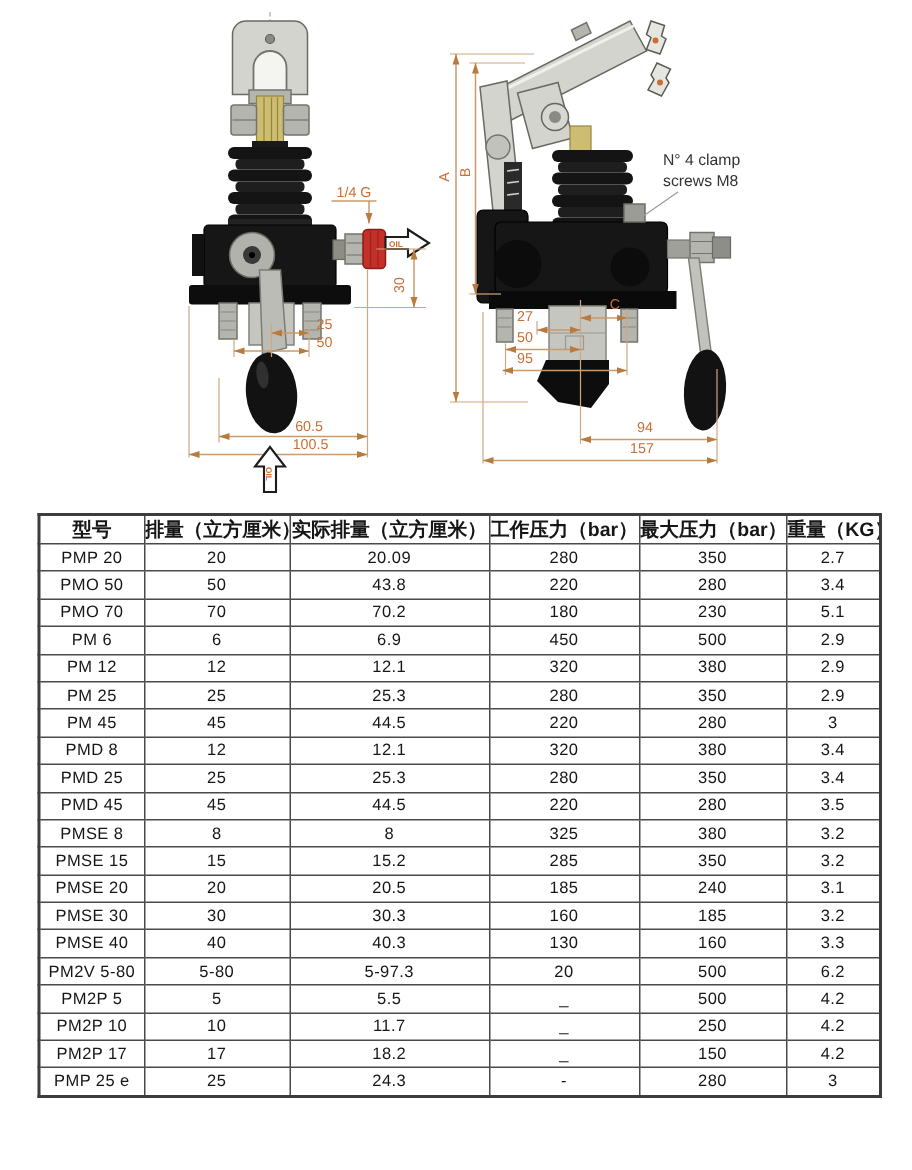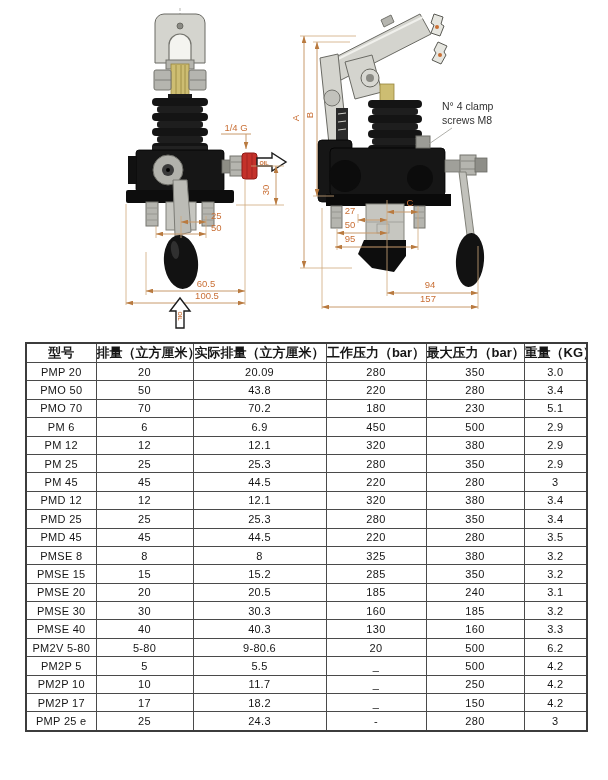--- a/index.html
+++ b/index.html
@@ -277,21 +277,21 @@
       <th>重量（KG）</th>
     </tr>
   </thead>
   <tbody>
         <tr>
           <td>PMP 20</td>
           <td>20</td>
           <td>20.09</td>
           <td>280</td>
           <td>350</td>
-          <td>3.0</td>
+          <td>2.7</td>
         </tr>
         <tr>
           <td>PMO 50</td>
           <td>50</td>
           <td>43.8</td>
           <td>220</td>
           <td>280</td>
           <td>3.4</td>
         </tr>
         <tr>
@@ -328,21 +328,21 @@
         </tr>
         <tr>
           <td>PM 45</td>
           <td>45</td>
           <td>44.5</td>
           <td>220</td>
           <td>280</td>
           <td>3</td>
         </tr>
         <tr>
-          <td>PMD 12</td>
+          <td>PMD 8</td>
           <td>12</td>
           <td>12.1</td>
           <td>320</td>
           <td>380</td>
           <td>3.4</td>
         </tr>
         <tr>
           <td>PMD 25</td>
           <td>25</td>
           <td>25.3</td>
@@ -394,21 +394,21 @@
           <td>PMSE 40</td>
           <td>40</td>
           <td>40.3</td>
           <td>130</td>
           <td>160</td>
           <td>3.3</td>
         </tr>
         <tr>
           <td>PM2V 5-80</td>
           <td>5-80</td>
-          <td>9-80.6</td>
+          <td>5-97.3</td>
           <td>20</td>
           <td>500</td>
           <td>6.2</td>
         </tr>
         <tr>
           <td>PM2P 5</td>
           <td>5</td>
           <td>5.5</td>
           <td>_</td>
           <td>500</td>

